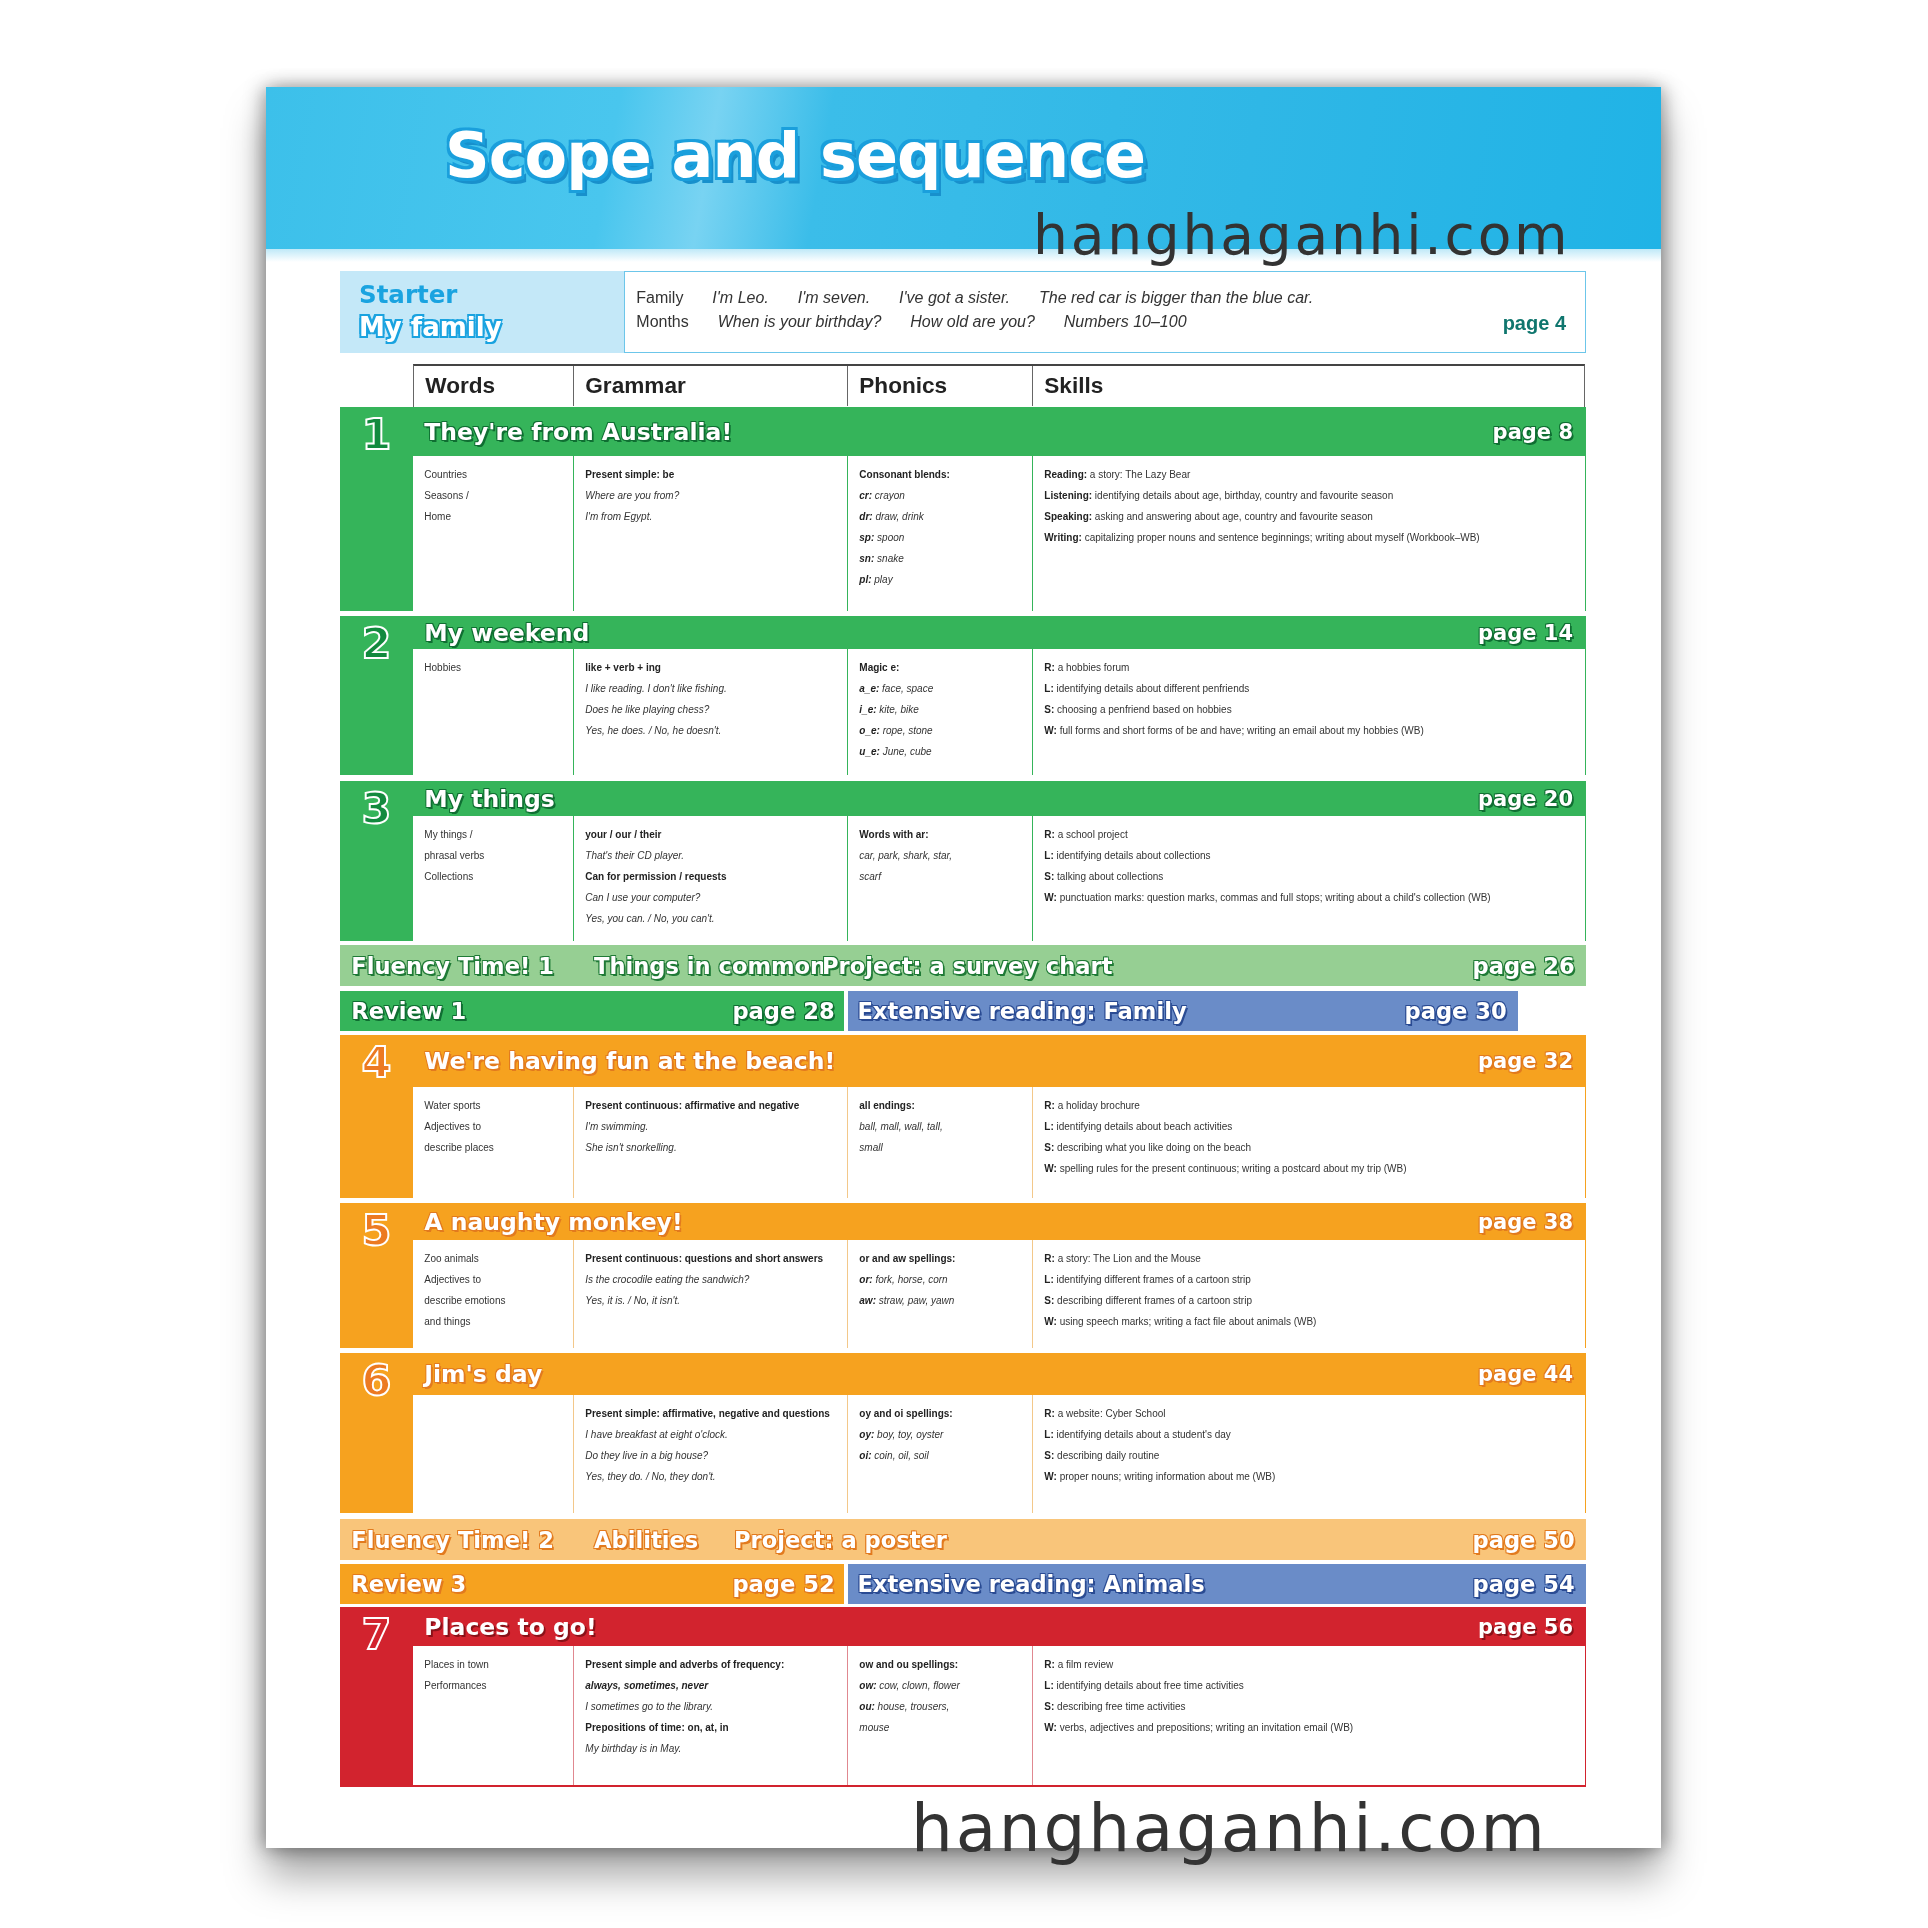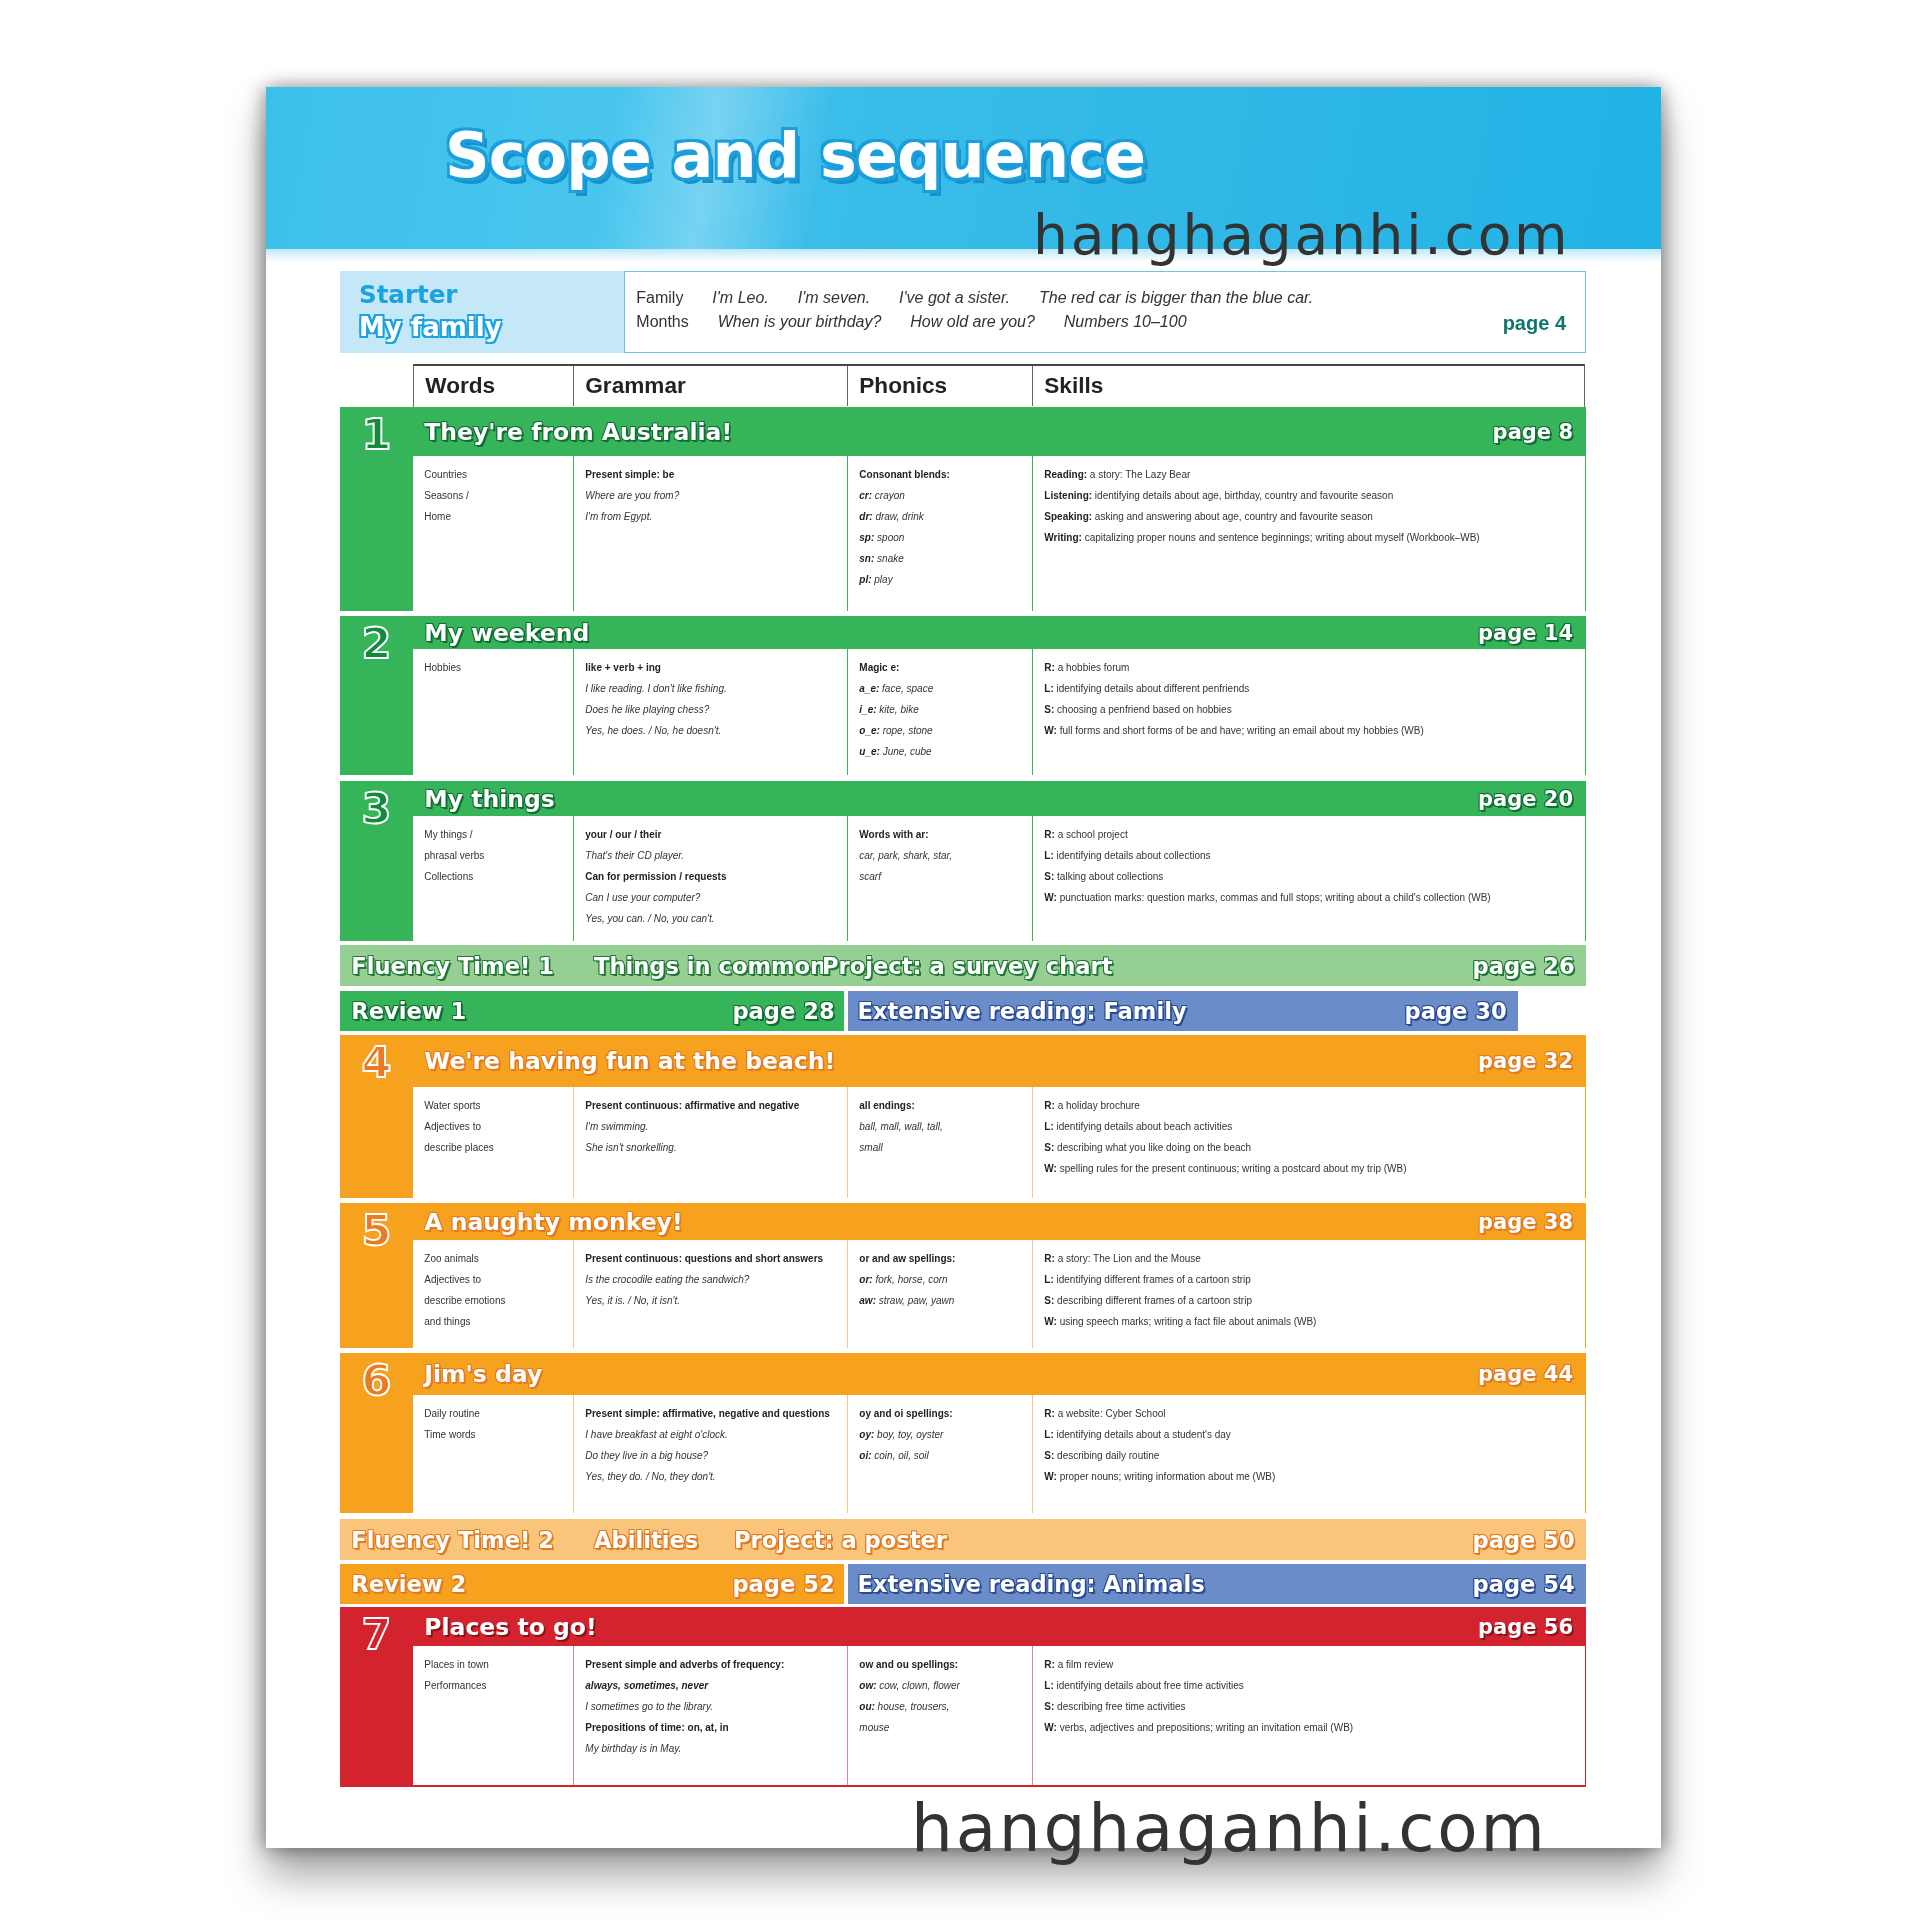--- a/index.html
+++ b/index.html
@@ -337,24 +337,20 @@
         </div>
         <div class="unit orange" style="top: 989px; height: 160px;">
           <div class="u-num">
             <div class="u-numtxt">6</div>
           </div>
           <div class="u-band" style="height: 42px;">
             <div class="u-title">Jim's day</div>
             <div class="u-page">page 44</div>
           </div>
           <div class="u-body" style="top: 42px;">
-            <div class="cell c-words">
-              <span class="ln">Daily routine</span>
-              <span class="ln">Time words</span>
-            </div>
             <div class="cell c-grammar">
               <span class="ln b">Present simple: affirmative, negative and questions</span>
               <span class="ln i">I have breakfast at eight o'clock.</span>
               <span class="ln i">Do they live in a big house?</span>
               <span class="ln i">Yes, they do. / No, they don't.</span>
             </div>
             <div class="cell c-phonics">
               <span class="ln b">oy and oi spellings:</span>
               <span class="ln i"><span class="b">oy:</span><span> boy, toy, oyster</span></span>
               <span class="ln i"><span class="b">oi:</span><span> coin, oil, soil</span></span>
@@ -415,21 +411,21 @@
           <span style="left: 9.4px;">Extensive reading: Family</span>
           <span style="right: 11.3px;">page 30</span>
         </div>
         <div class="strip fl-o" style="left: 0px; width: 1246px; top: 1155px;">
           <span style="left: 11.3px;">Fluency Time! 2</span>
           <span style="left: 254px;">Abilities</span>
           <span style="left: 394px;">Project: a poster</span>
           <span style="right: 11.3px;">page 50</span>
         </div>
         <div class="strip rv-o" style="left: 0px; width: 504px; top: 1200px; height: 40px;">
-          <span style="left: 11.3px;">Review 2</span>
+          <span style="left: 11.3px;">Review 3</span>
           <span style="right: 9.4px;">page 52</span>
         </div>
         <div class="strip er-b" style="left: 508px; width: 738px; top: 1200px; height: 40px;">
           <span style="left: 9.4px;">Extensive reading: Animals</span>
           <span style="right: 11.3px;">page 54</span>
         </div>
       </div>
   </div>
 
   <div class="wm wm-bottom">hanghaganhi.com</div>

